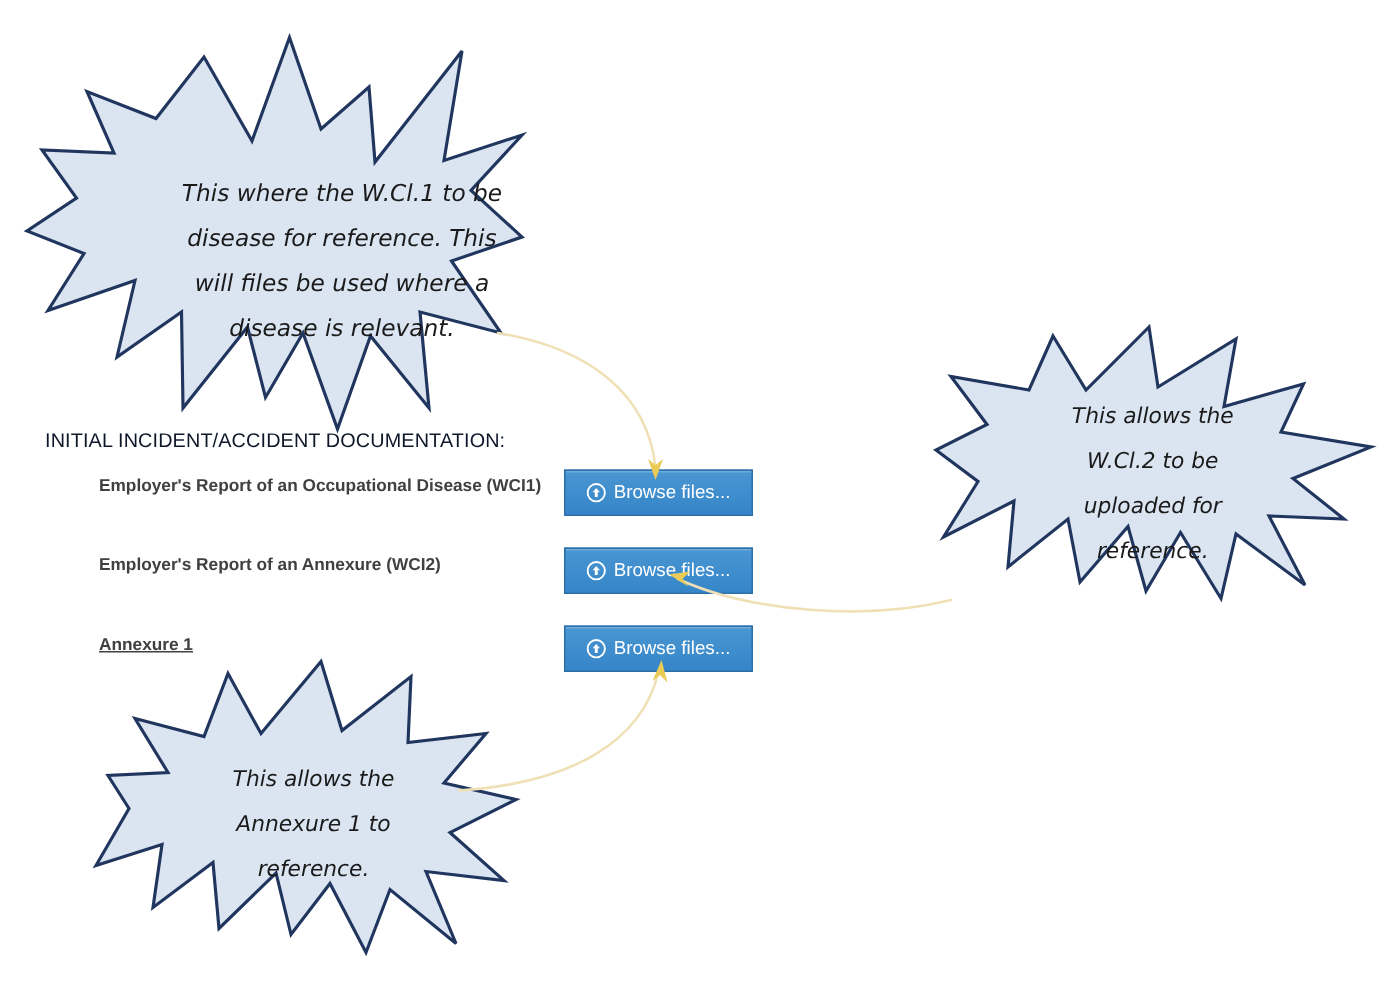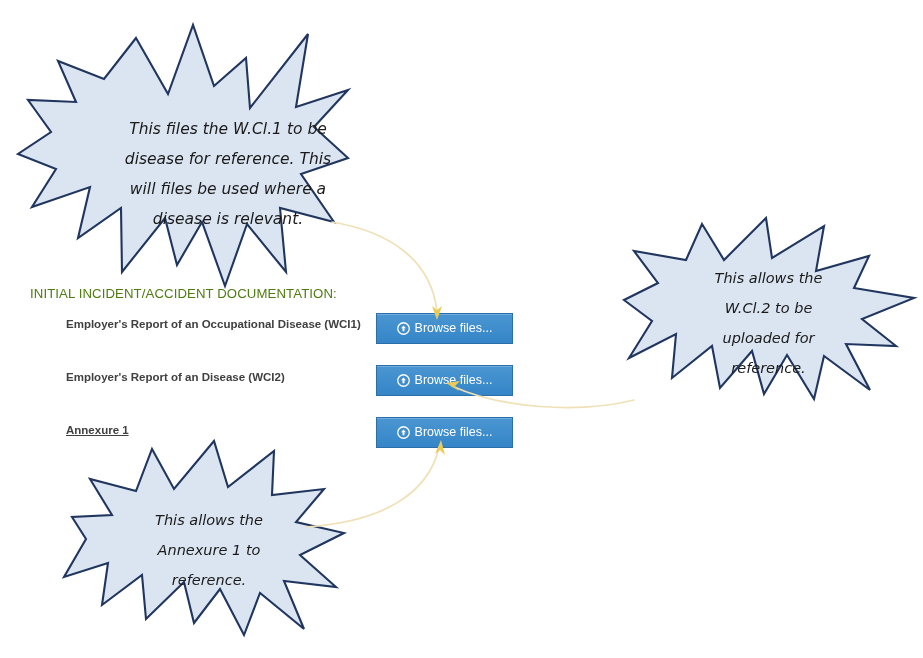--- a/index.html
+++ b/index.html
@@ -23,42 +23,42 @@
   .form-area {
     position: absolute;
     left: 30px;
     top: 286px;
     width: 330px;
   }
   .section-heading {
     font-family: "Liberation Sans", sans-serif;
     font-size: 13.2px;
     font-weight: 400;
-    color: #4d7c0f;
+    color: #0f172a;
     letter-spacing: 0.1px;
     white-space: nowrap;
     margin: 0;
   }
   .doc-label {
     font-family: "Liberation Sans", sans-serif;
     font-size: 11.5px;
     font-weight: bold;
     color: #404040;
     white-space: nowrap;
     margin: 0;
     padding-left: 36px;
   }
   .row-label-1 { position: absolute; left: 0px; top: 32px; }
   .row-label-2 { position: absolute; left: 0px; top: 85px; }
   .row-label-3 { position: absolute; left: 0px; top: 138px; text-decoration: underline; }
 
   
   .browse-btn {
     position: absolute;
-    width: 137px;
+    width: 126px;
     height: 31px;
     box-sizing: border-box;
     background: #3c8dcd;
     background-image: linear-gradient(180deg, #4a96d2 0%, #3585c8 100%);
     border: 1px solid #2a6fa8;
     border-radius: 0;
     color: #ffffff;
     font-family: "Liberation Sans", sans-serif;
     font-size: 12.5px;
     display: flex;
@@ -135,21 +135,21 @@
 </head>
 <body>
 
 <div id="stage">
 
   <div class="form-area">
     <div class="section-heading">INITIAL INCIDENT/ACCIDENT DOCUMENTATION:</div>
 
     <div class="doc-label row-label-1">Employer's Report of an Occupational Disease (WCI1)</div>
 
-    <div class="doc-label row-label-2">Employer's Report of an Disease (WCI2)</div>
+    <div class="doc-label row-label-2">Employer's Report of an Annexure (WCI2)</div>
 
     <div class="doc-label row-label-3">Annexure 1</div>
   </div>
 
   <div class="browse-btn btn-1">
     <span class="up-icon">
       <svg viewBox="0 0 16 16" width="13" height="13" aria-hidden="true">
         <circle cx="8" cy="8" r="7.1" fill="none" stroke="#ffffff" stroke-width="1.6"></circle>
         <path d="M8 4.2 L11 7.6 L9.2 7.6 L9.2 11.4 L6.8 11.4 L6.8 7.6 L5 7.6 Z" fill="#ffffff"></path>
       </svg>
@@ -175,21 +175,21 @@
       </svg>
     </span>
     <span class="btn-label">Browse files...</span>
   </div>
 
   <div class="callout" id="callout-wcl1">
     <svg width="330" height="268" viewBox="0 0 330 268" aria-hidden="true">
       <polygon points="118,16 150,72 175,3 196,64 228,36 232,86 290,12 278,85 330,68 296,105 330,136 283,152 316,200 262,186 268,250 229,202 207,264 184,200 159,243 147,196 104,250 103,186 60,216 72,165 14,185 38,147 0,132 33,110 10,78 58,80 40,39 86,57" fill="#dbe5f1" stroke="#21365f" stroke-width="2.1" stroke-linejoin="miter"></polygon>
     </svg>
     <div class="callout-text">
-      <span class="line">This files the W.Cl.1 to be</span>
+      <span class="line">This where the W.Cl.1 to be</span>
       <span class="line">disease for reference. This</span>
       <span class="line">will files be used where a</span>
       <span class="line">disease is relevant.</span>
     </div>
   </div>
 
   <div class="callout" id="callout-wcl2">
     <svg width="290" height="185" viewBox="0 0 290 185" aria-hidden="true">
       <polygon points="78,8 100,44 142,2 148,42 200,10 192,55 245,40 230,72 290,82 238,103 272,130 222,128 246,174 200,140 190,183 163,139 140,178 128,135 96,172 88,130 48,162 52,118 5,142 28,105 0,84 34,67 10,35 62,44" fill="#dbe5f1" stroke="#21365f" stroke-width="2.1" stroke-linejoin="miter"></polygon>
     </svg>

